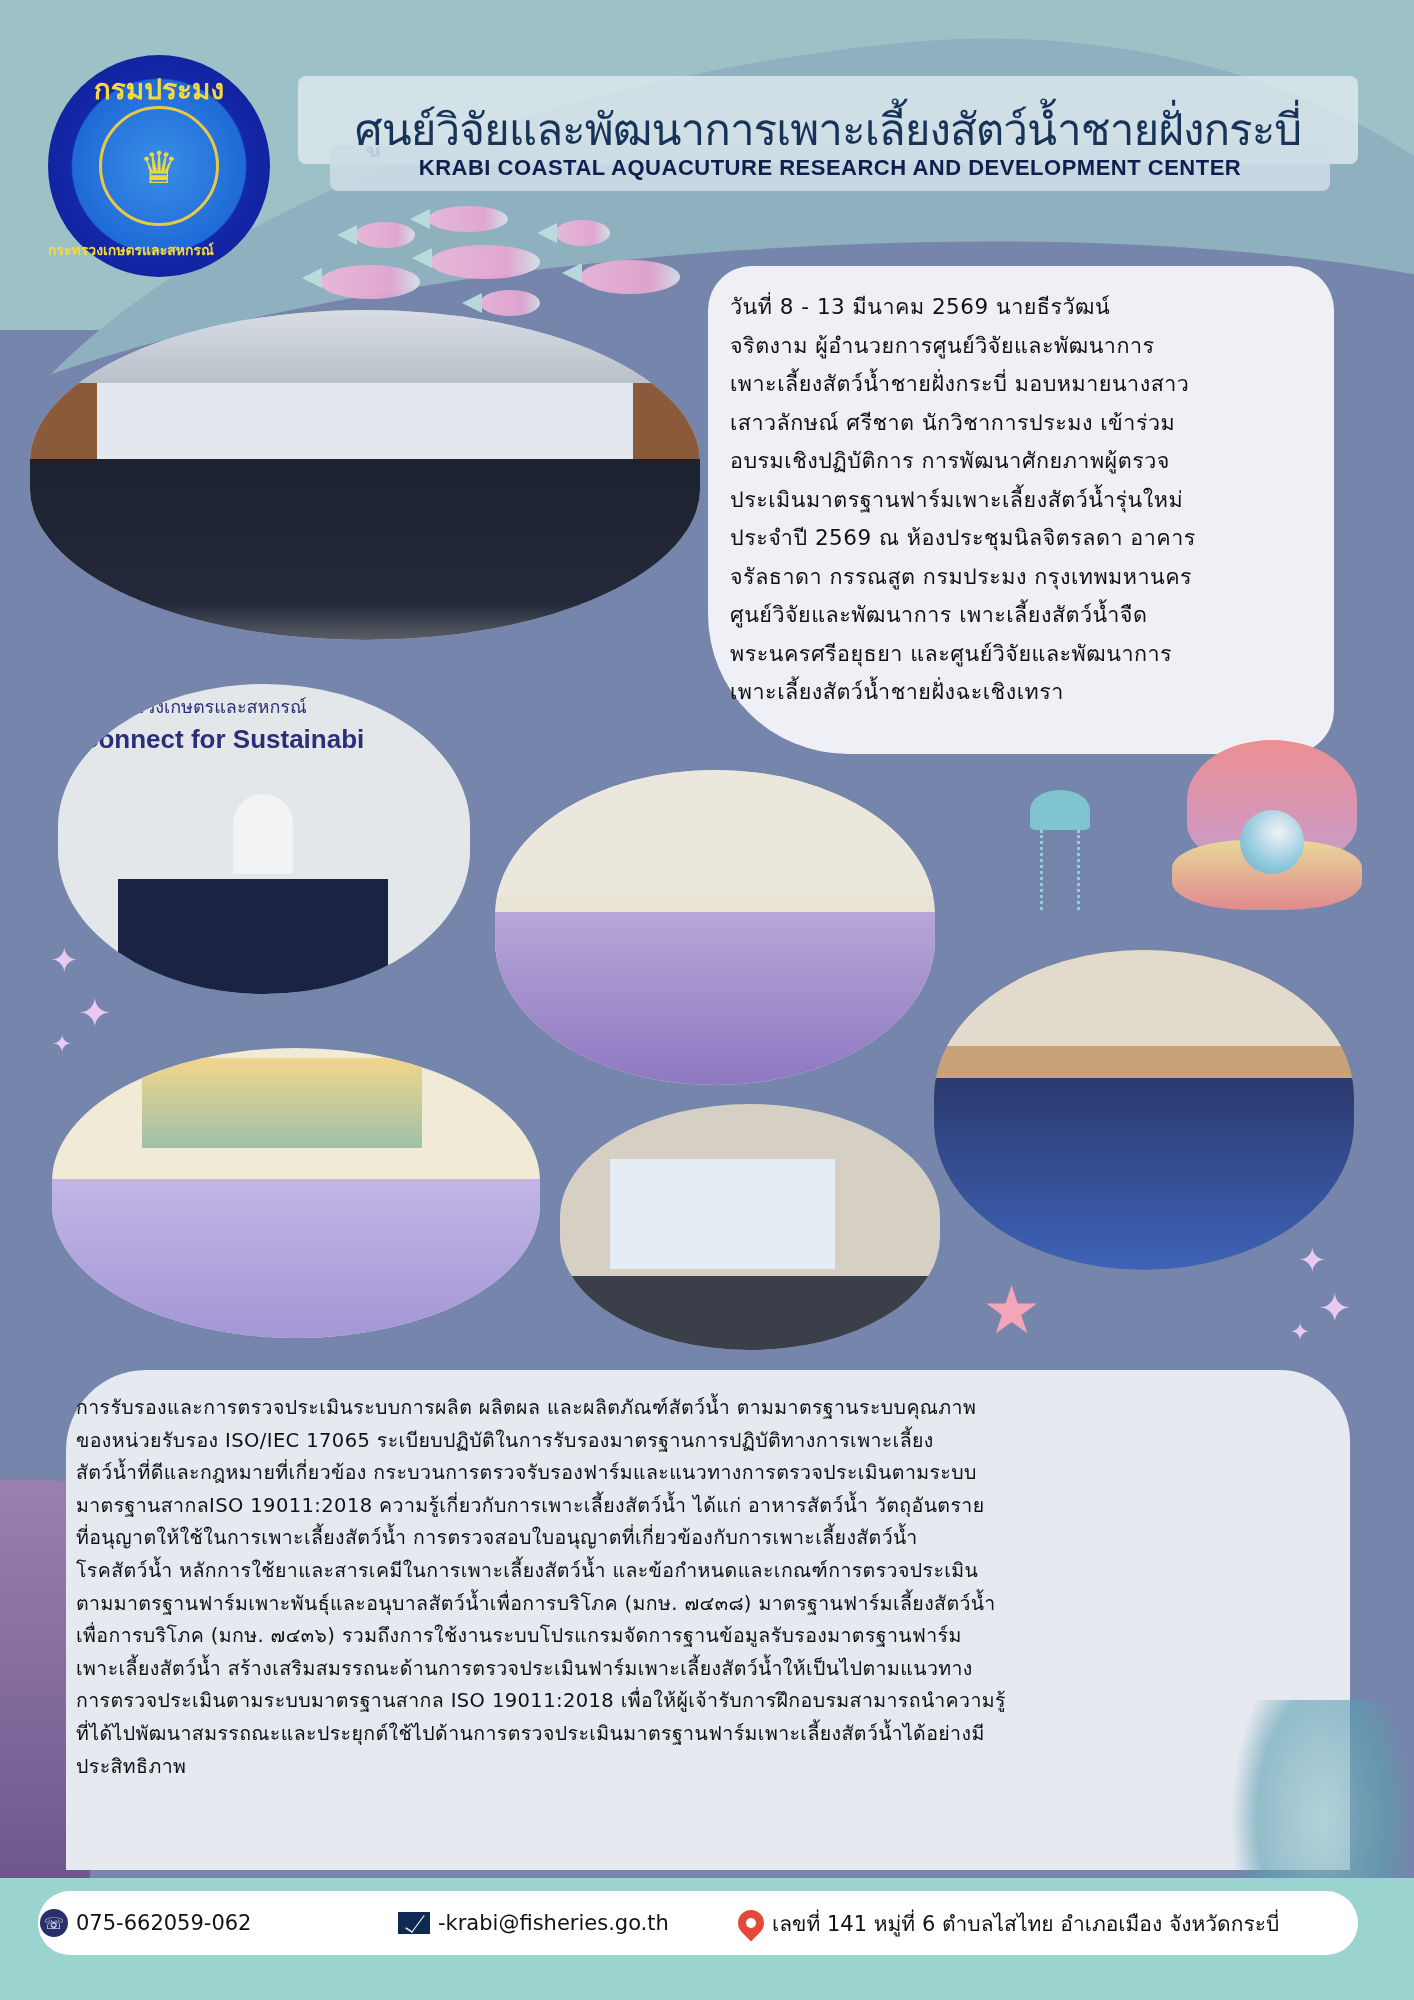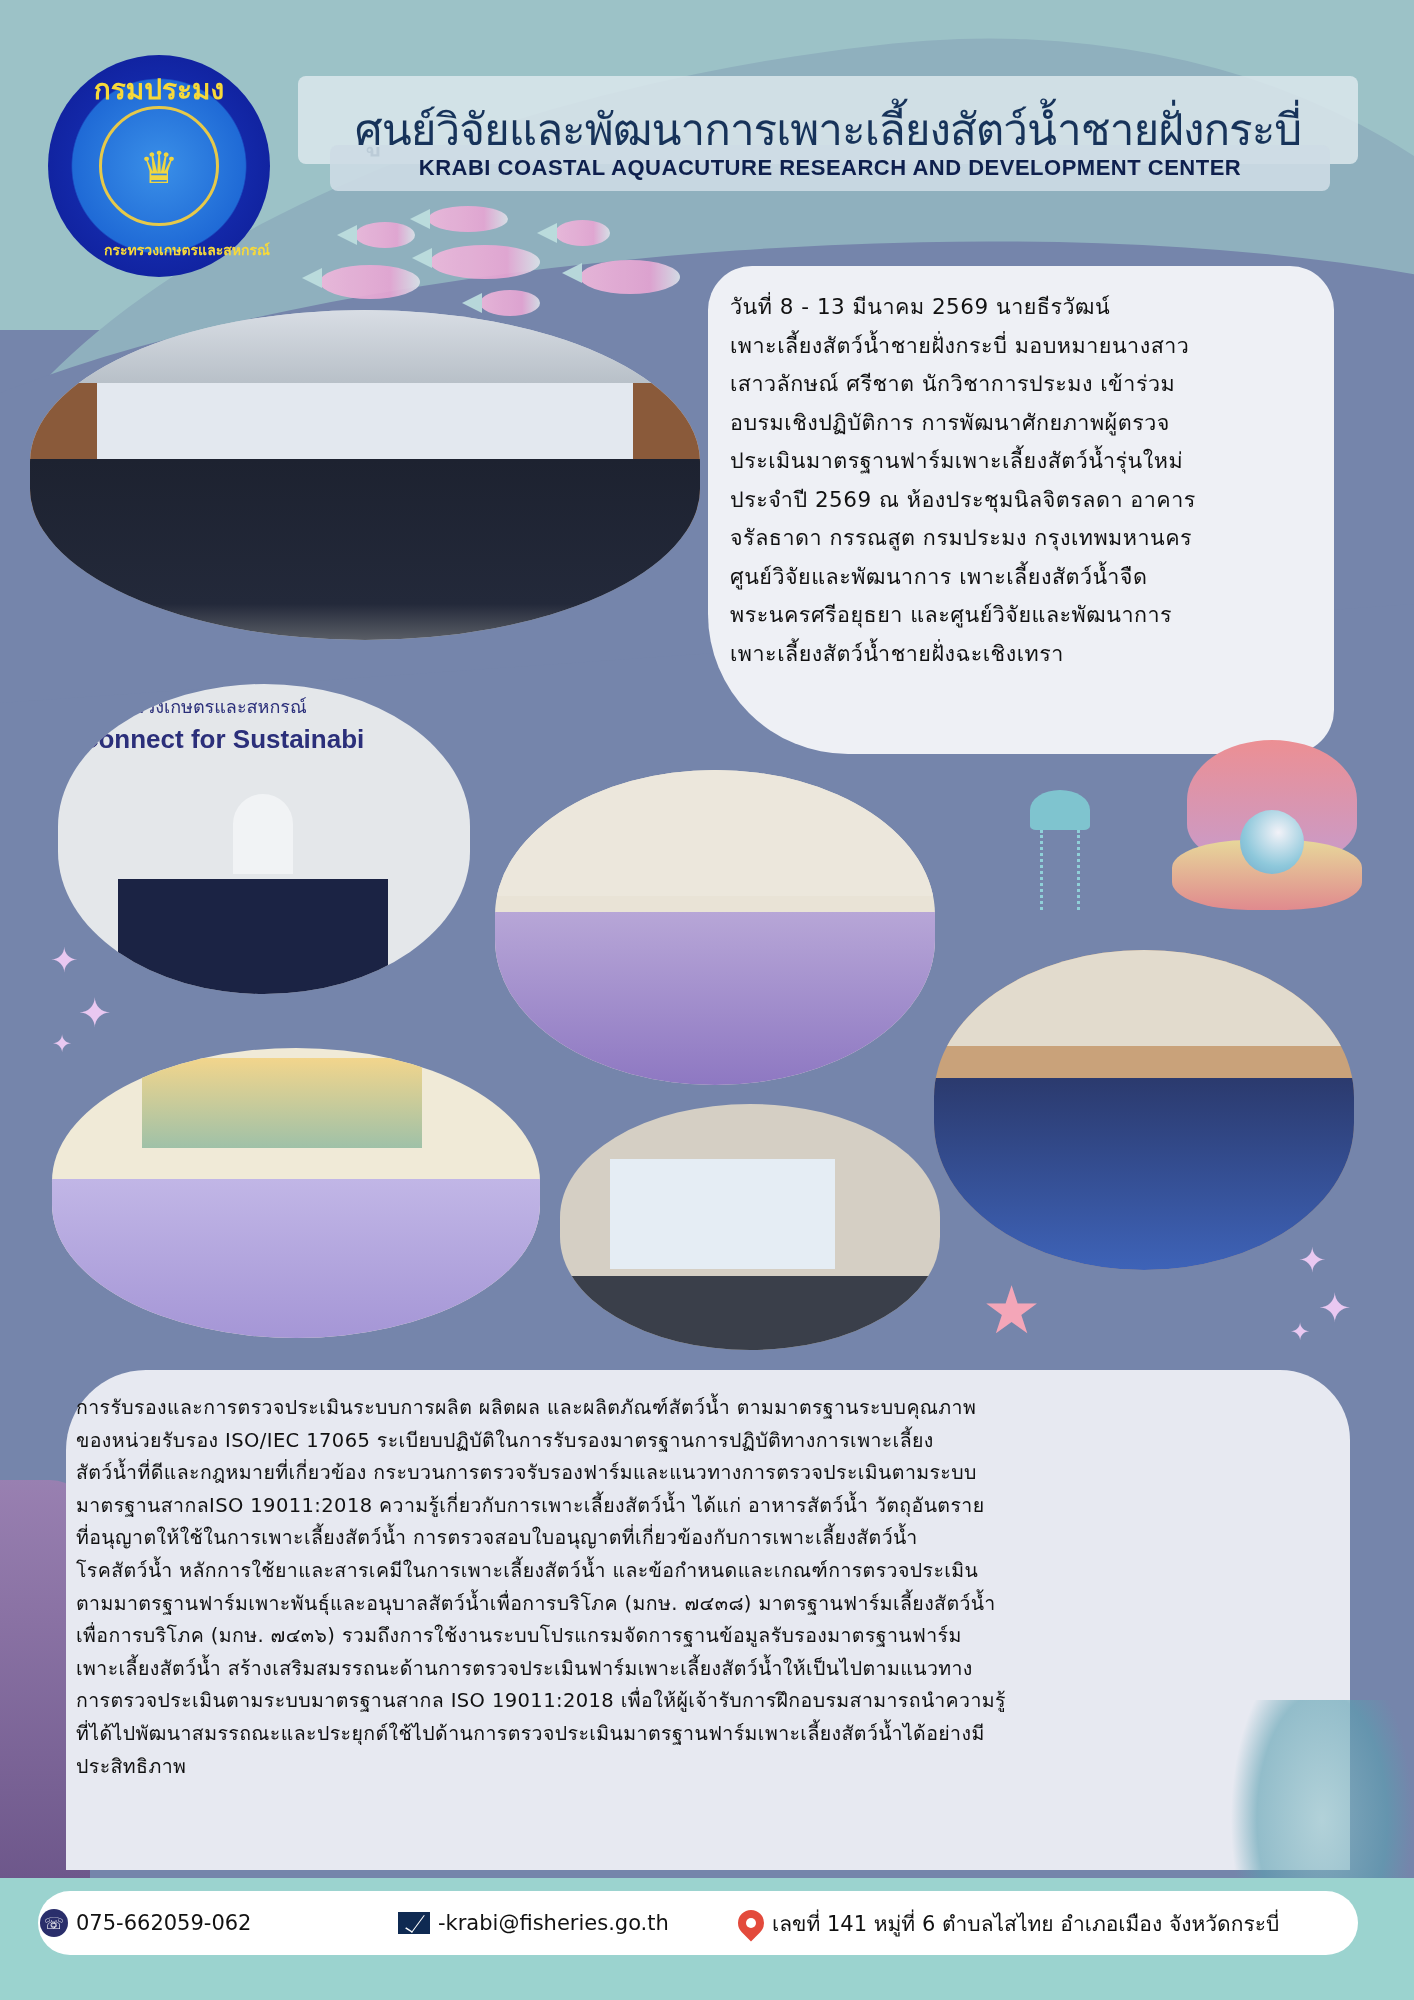--- a/index.html
+++ b/index.html
@@ -33,21 +33,21 @@
     width: 120px; height: 120px; border-radius: 50%;
     border: 3px solid #e6c94a;
     display: flex; align-items: center; justify-content: center;
     color: #f0d640; font-size: 54px;
   }
   .logo-top-text {
     position: absolute; top: 12px; left: 0; width: 100%; text-align: center;
     color: #f7d93a; font-weight: bold; font-size: 28px;
   }
   .logo-bottom-text {
-    position: absolute; bottom: 16px; left: 0; width: 100%; text-align: right;
+    position: absolute; bottom: 16px; left: 0; width: 100%; text-align: left;
     color: #f7d93a; font-weight: bold; font-size: 14px;
   }
   .title-box {
     position: absolute; left: 298px; top: 76px; width: 1060px; height: 88px;
     background: rgba(220,232,236,0.85); border-radius: 8px;
     display: flex; align-items: flex-end; justify-content: center;
   }
   .title-th {
     font-family: "DejaVu Sans", sans-serif; font-size: 44px; color: #17335a;
     letter-spacing: -1px;
@@ -194,20 +194,21 @@
 <div class="fish" style="left:480px;top:290px;width:60px;"></div>
 
 <div class="photo" style="left:30px;top:310px;width:670px;height:330px;">
   <div class="ceil"></div>
   <div class="wall" style="background:linear-gradient(90deg,#8a5a3a 0%,#8a5a3a 10%,#e3e8ef 10%,#e3e8ef 90%,#8a5a3a 90%);"></div>
   <div class="floor" style="height:55%;background:linear-gradient(#1d2230,#23293a 80%,#5a5e66);"></div>
 </div>
 
 <div class="text-card">
   <p>        วันที่ 8 - 13 มีนาคม 2569 นายธีรวัฒน์</p>
+  <p>จริตงาม ผู้อำนวยการศูนย์วิจัยและพัฒนาการ</p>
   <p>เพาะเลี้ยงสัตว์น้ำชายฝั่งกระบี่ มอบหมายนางสาว</p>
   <p>เสาวลักษณ์ ศรีชาต นักวิชาการประมง เข้าร่วม</p>
   <p>อบรมเชิงปฏิบัติการ การพัฒนาศักยภาพผู้ตรวจ</p>
   <p>ประเมินมาตรฐานฟาร์มเพาะเลี้ยงสัตว์น้ำรุ่นใหม่</p>
   <p>ประจำปี 2569 ณ ห้องประชุมนิลจิตรลดา อาคาร</p>
   <p>จรัลธาดา กรรณสูต กรมประมง กรุงเทพมหานคร</p>
   <p>ศูนย์วิจัยและพัฒนาการ เพาะเลี้ยงสัตว์น้ำจืด</p>
   <p>พระนครศรีอยุธยา และศูนย์วิจัยและพัฒนาการ</p>
   <p> เพาะเลี้ยงสัตว์น้ำชายฝั่งฉะเชิงเทรา</p>
 </div>

